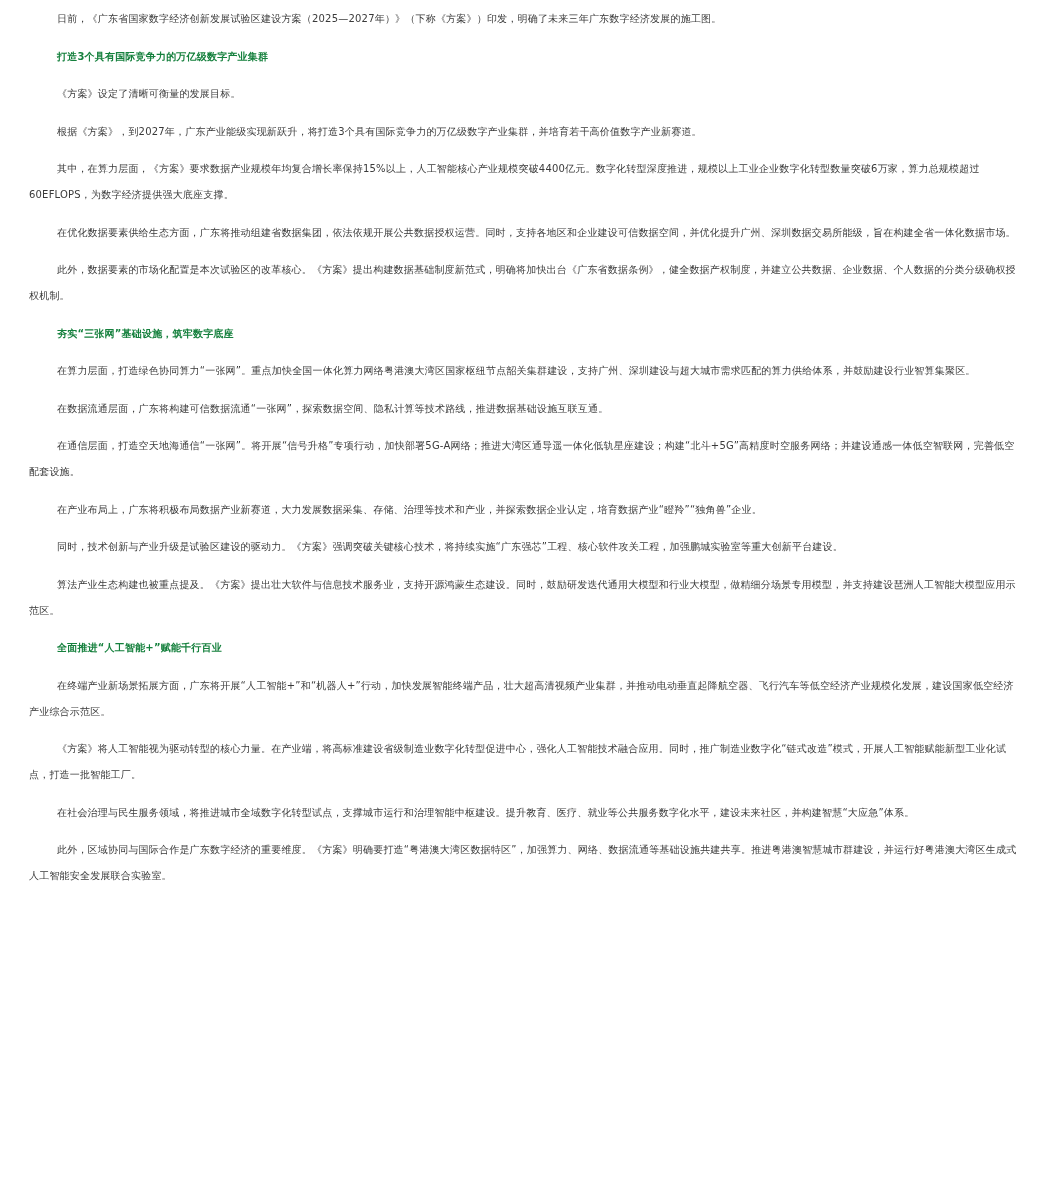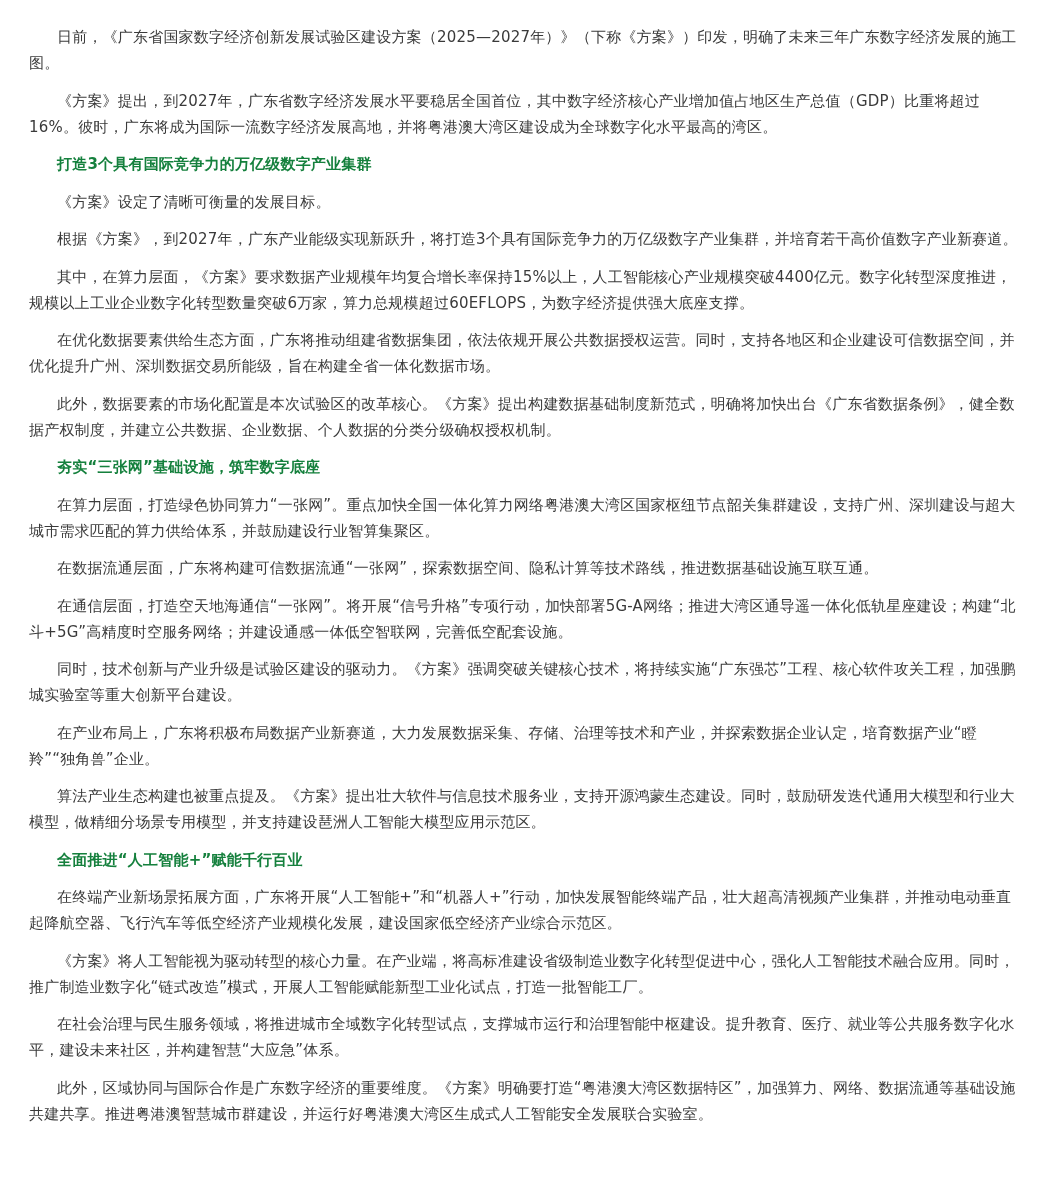--- a/index.html
+++ b/index.html
@@ -2,48 +2,47 @@
 <html><head>
 <meta charset="utf-8">
 <style>
   html, body { margin: 0; padding: 0; background: #ffffff; }
   body {
     width: 1051px; height: 1194px; overflow: hidden;
     font-family: "DejaVu Sans", "Liberation Sans", sans-serif;
     color: #3a3a3a;
   }
   .article {
-    position: absolute; left: 29px; top: 24px; width: 992px;
-    font-size: 15px; line-height: 26px; letter-spacing: 0.2px;
+    position: absolute; left: 29px; top: 6px; width: 992px;
+    font-size: 10px; line-height: 26px; letter-spacing: 0.2px;
   }
   .article p {
     margin: 0 0 11.5px 0;
     text-indent: 28px;
   }
   .article p.heading {
     font-weight: bold; color: #15803d;
   }
 </style>
 </head>
 <body>
 
 <div class="article">
   <p>日前，《广东省国家数字经济创新发展试验区建设方案（2025—2027年）》（下称《方案》）印发，明确了未来三年广东数字经济发展的施工图。</p>
-  <p>《方案》提出，到2027年，广东省数字经济发展水平要稳居全国首位，其中数字经济核心产业增加值占地区生产总值（GDP）比重将超过16%。彼时，广东将成为国际一流数字经济发展高地，并将粤港澳大湾区建设成为全球数字化水平最高的湾区。</p>
   <p class="heading">打造3个具有国际竞争力的万亿级数字产业集群</p>
   <p>《方案》设定了清晰可衡量的发展目标。</p>
   <p>根据《方案》，到2027年，广东产业能级实现新跃升，将打造3个具有国际竞争力的万亿级数字产业集群，并培育若干高价值数字产业新赛道。</p>
   <p>其中，在算力层面，《方案》要求数据产业规模年均复合增长率保持15%以上，人工智能核心产业规模突破4400亿元。数字化转型深度推进，规模以上工业企业数字化转型数量突破6万家，算力总规模超过60EFLOPS，为数字经济提供强大底座支撑。</p>
   <p>在优化数据要素供给生态方面，广东将推动组建省数据集团，依法依规开展公共数据授权运营。同时，支持各地区和企业建设可信数据空间，并优化提升广州、深圳数据交易所能级，旨在构建全省一体化数据市场。</p>
   <p>此外，数据要素的市场化配置是本次试验区的改革核心。《方案》提出构建数据基础制度新范式，明确将加快出台《广东省数据条例》，健全数据产权制度，并建立公共数据、企业数据、个人数据的分类分级确权授权机制。</p>
   <p class="heading">夯实“三张网”基础设施，筑牢数字底座</p>
   <p>在算力层面，打造绿色协同算力“一张网”。重点加快全国一体化算力网络粤港澳大湾区国家枢纽节点韶关集群建设，支持广州、深圳建设与超大城市需求匹配的算力供给体系，并鼓励建设行业智算集聚区。</p>
   <p>在数据流通层面，广东将构建可信数据流通“一张网”，探索数据空间、隐私计算等技术路线，推进数据基础设施互联互通。</p>
   <p>在通信层面，打造空天地海通信“一张网”。将开展“信号升格”专项行动，加快部署5G-A网络；推进大湾区通导遥一体化低轨星座建设；构建“北斗+5G”高精度时空服务网络；并建设通感一体低空智联网，完善低空配套设施。</p>
+  <p>在产业布局上，广东将积极布局数据产业新赛道，大力发展数据采集、存储、治理等技术和产业，并探索数据企业认定，培育数据产业“瞪羚”“独角兽”企业。</p>
   <p>同时，技术创新与产业升级是试验区建设的驱动力。《方案》强调突破关键核心技术，将持续实施“广东强芯”工程、核心软件攻关工程，加强鹏城实验室等重大创新平台建设。</p>
-  <p>在产业布局上，广东将积极布局数据产业新赛道，大力发展数据采集、存储、治理等技术和产业，并探索数据企业认定，培育数据产业“瞪羚”“独角兽”企业。</p>
   <p>算法产业生态构建也被重点提及。《方案》提出壮大软件与信息技术服务业，支持开源鸿蒙生态建设。同时，鼓励研发迭代通用大模型和行业大模型，做精细分场景专用模型，并支持建设琶洲人工智能大模型应用示范区。</p>
   <p class="heading">全面推进“人工智能+”赋能千行百业</p>
   <p>在终端产业新场景拓展方面，广东将开展“人工智能+”和“机器人+”行动，加快发展智能终端产品，壮大超高清视频产业集群，并推动电动垂直起降航空器、飞行汽车等低空经济产业规模化发展，建设国家低空经济产业综合示范区。</p>
   <p>《方案》将人工智能视为驱动转型的核心力量。在产业端，将高标准建设省级制造业数字化转型促进中心，强化人工智能技术融合应用。同时，推广制造业数字化“链式改造”模式，开展人工智能赋能新型工业化试点，打造一批智能工厂。</p>
   <p>在社会治理与民生服务领域，将推进城市全域数字化转型试点，支撑城市运行和治理智能中枢建设。提升教育、医疗、就业等公共服务数字化水平，建设未来社区，并构建智慧“大应急”体系。</p>
   <p>此外，区域协同与国际合作是广东数字经济的重要维度。《方案》明确要打造“粤港澳大湾区数据特区”，加强算力、网络、数据流通等基础设施共建共享。推进粤港澳智慧城市群建设，并运行好粤港澳大湾区生成式人工智能安全发展联合实验室。</p>
 </div>
 
 </body></html>

